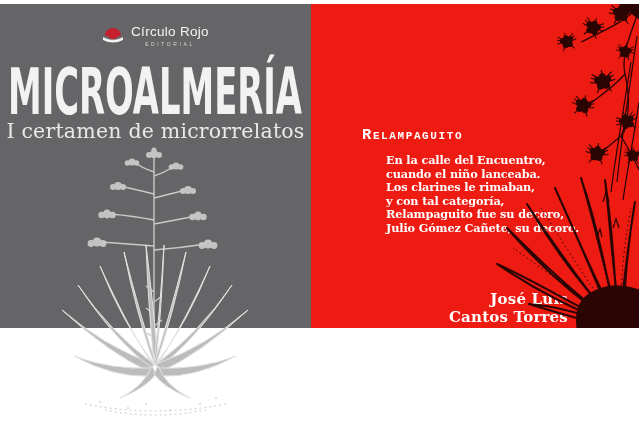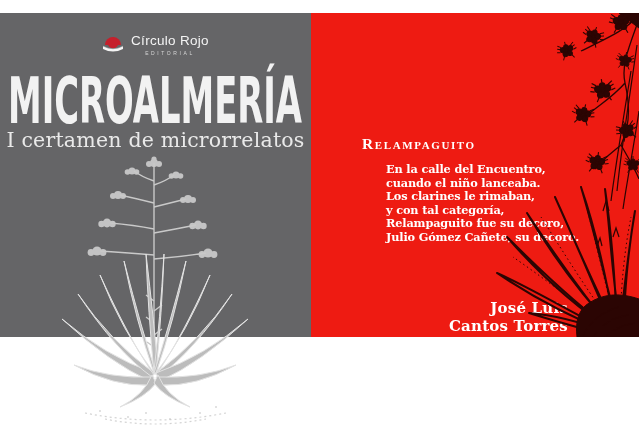--- a/index.html
+++ b/index.html
@@ -2,21 +2,21 @@
 <html style="--cover_gray: #656567; --page_red: #ee1b12; --ink_dark: #2b0503; --text_white: #ffffff; --logo_red: #c5202c; --plant_light: #c9c9c9; --title_white: #f2f2f2;"><head>
 <meta charset="utf-8">
 <style>
   :root{
     --cover_gray:#656567; --page_red:#ee1b12; --ink_dark:#2b0503;
     --text_white:#ffffff; --logo_red:#c5202c; --plant_light:#c9c9c9; --title_white:#f2f2f2;
   }
   html,body{margin:0;padding:0;}
   body{width:639px;height:434px;position:relative;overflow:hidden;background:#fff;
        font-family:"DejaVu Serif",serif;}
-  .page{position:absolute;top:13px;height:324px;}
+  .page{position:absolute;top:4px;height:324px;}
   .left-page{left:0;width:311px;background:var(--cover_gray);}
   .right-page{left:311px;width:328px;background:var(--page_red);}
 
   
   .publisher{position:absolute;top:20px;left:0;right:0;display:flex;justify-content:center;
              align-items:center;gap:7px;}
   .publisher-text{display:flex;flex-direction:column;align-items:center;}
   .publisher-name{font-family:"Liberation Sans",sans-serif;font-size:13.5px;color:#f4f4f4;
                   letter-spacing:.3px;}
   .publisher-tagline{font-family:"Liberation Sans",sans-serif;font-size:5px;color:#d6d6d6;
@@ -27,21 +27,21 @@
   .cover-title-text{font-family:"DejaVu Sans",sans-serif;font-weight:700;font-size:64px;
                     fill:var(--title_white);}
   .cover-subtitle{position:absolute;top:115px;left:0;width:311px;text-align:center;
                   font-family:"DejaVu Serif",serif;font-size:20.5px;color:#e9e9e9;
                   letter-spacing:.2px;}
 
   .agave-engraving{position:absolute;top:138px;left:50px;}
 
   
   .poem-title{position:absolute;top:122px;left:51px;color:var(--text_white);
-              font-family:Liberation Serif, serif;font-variant:small-caps;font-weight:700;
+              font-family:Liberation Mono, monospace;font-variant:small-caps;font-weight:700;
               font-size:15.5px;letter-spacing:1.6px;}
   .poem-body{position:absolute;top:150px;left:51px;color:var(--text_white);margin-left:24px;}
   .poem-line{font-family:"DejaVu Serif",serif;font-weight:700;font-size:11.3px;
              line-height:13.6px;letter-spacing:-.15px;white-space:nowrap;}
   .poem-author{position:absolute;top:286px;left:115px;width:142px;text-align:right;
                color:var(--text_white);font-family:"DejaVu Serif",serif;font-weight:700;
                font-size:15px;letter-spacing:.2px;}
   .page-number{position:absolute;top:377px;left:0;width:304px;text-align:center;
                color:var(--text_white);font-family:"DejaVu Serif",serif;font-weight:700;
                font-size:10px;margin-left:32px;}

